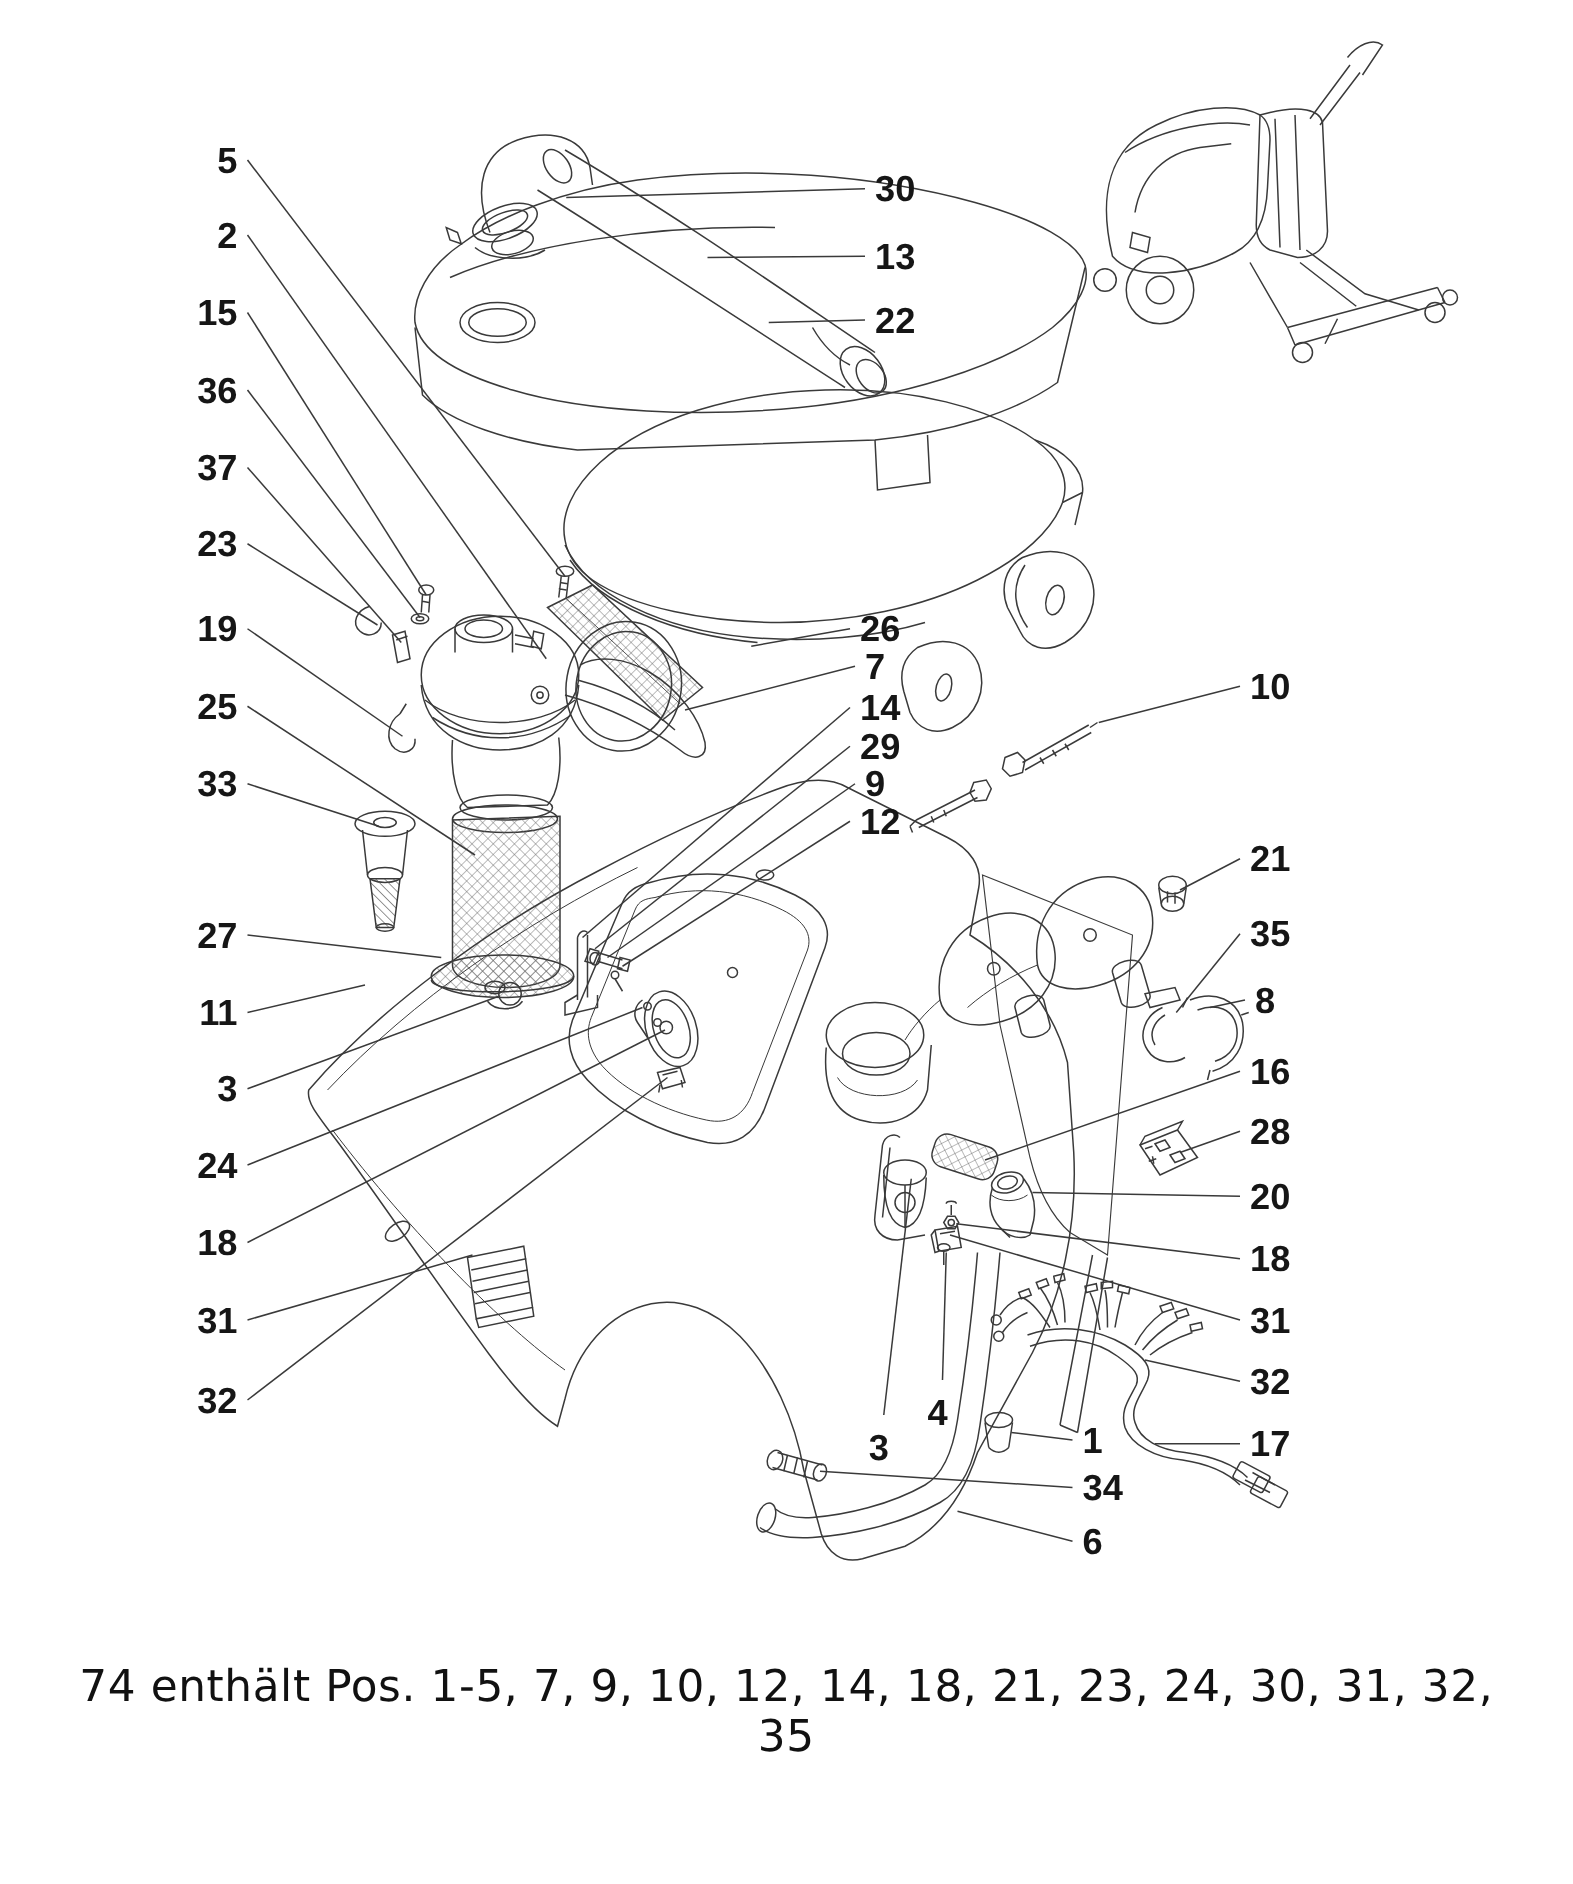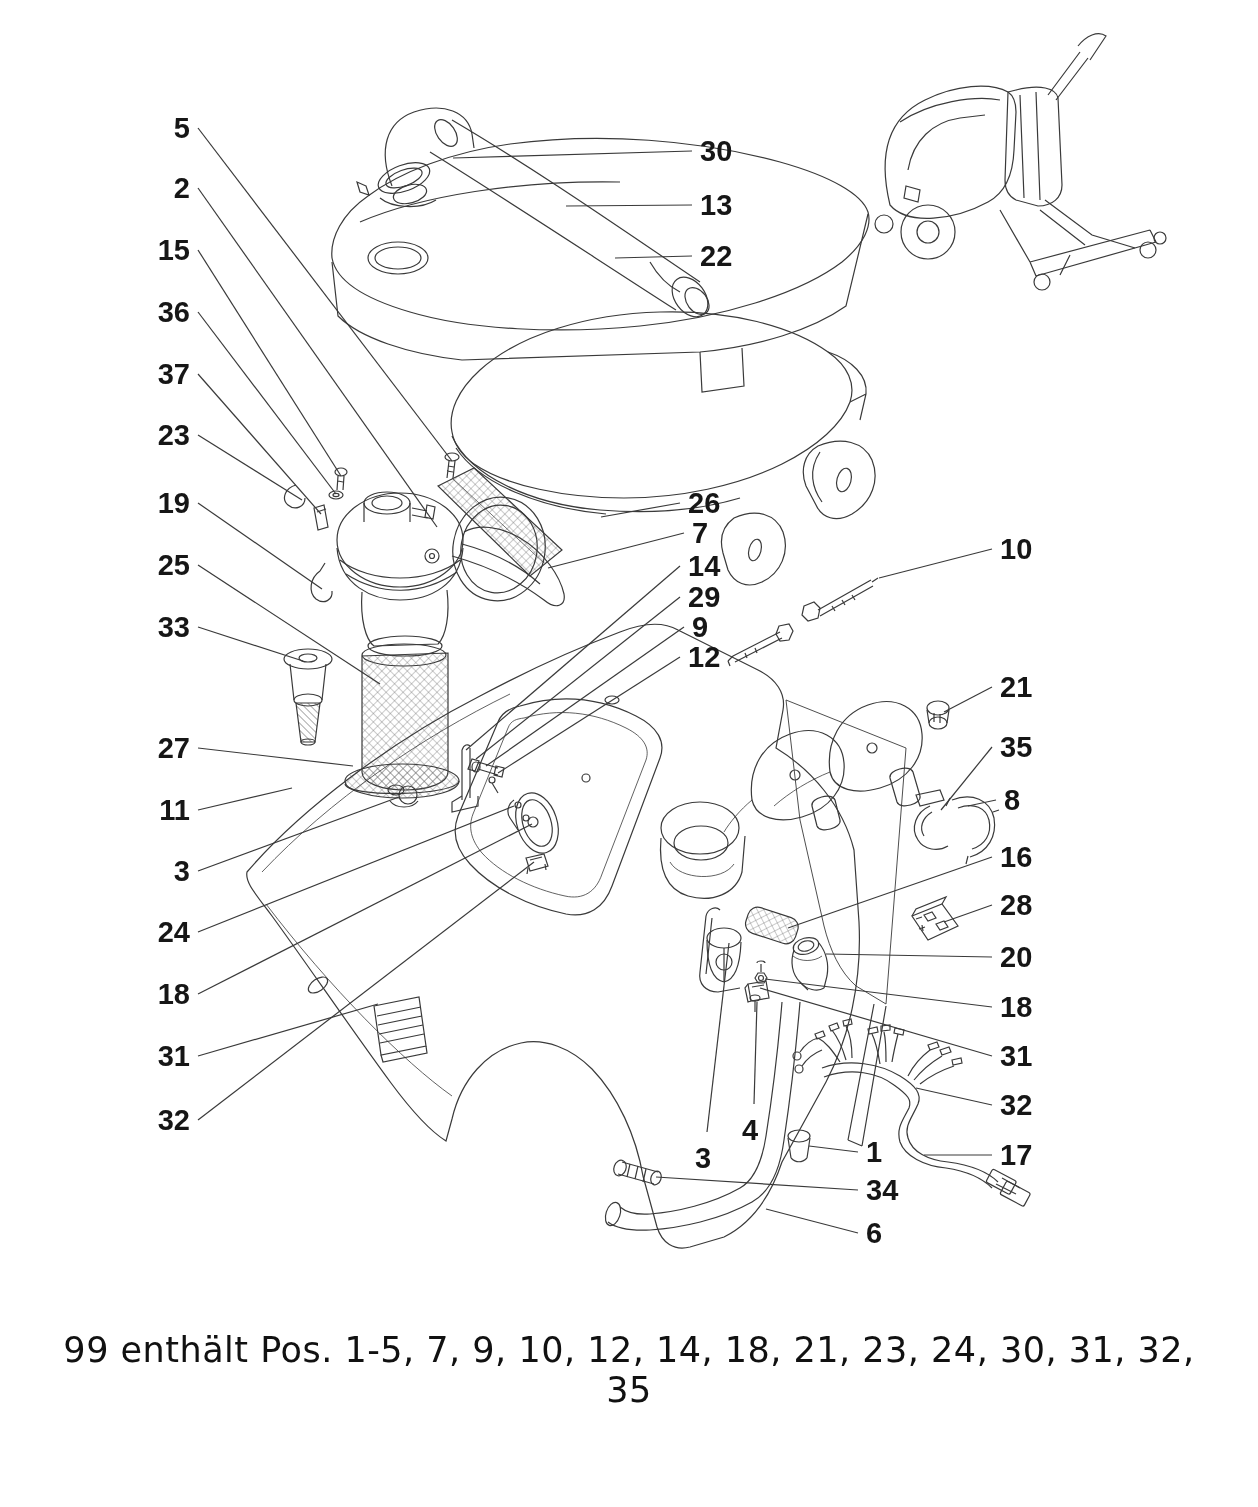--- a/index.html
+++ b/index.html
@@ -390,14 +390,14 @@
         <text x="866" y="1200" text-anchor="start" class="callout">34</text>
         <line x1="858" y1="1233" x2="766" y2="1209" stroke="#3a3a3a" stroke-width="1.2"></line>
         <text x="866" y="1243" text-anchor="start" class="callout">6</text>
         <line x1="754" y1="1104" x2="757" y2="1002" stroke="#3a3a3a" stroke-width="1.2"></line>
         <text x="750" y="1140" text-anchor="middle" class="callout">4</text>
         <line x1="707" y1="1132" x2="729" y2="943" stroke="#3a3a3a" stroke-width="1.2"></line>
         <text x="703" y="1168" text-anchor="middle" class="callout">3</text>
       </g>
 </svg>
 
-<div class="caption">99 enthält Pos. 1-5, 7, 9, 10, 12, 14, 18, 21, 23, 24, 30, 31, 32, 35</div>
+<div class="caption">74 enthält Pos. 1-5, 7, 9, 10, 12, 14, 18, 21, 23, 24, 30, 31, 32, 35</div>
 </div>
 
 </body></html>

